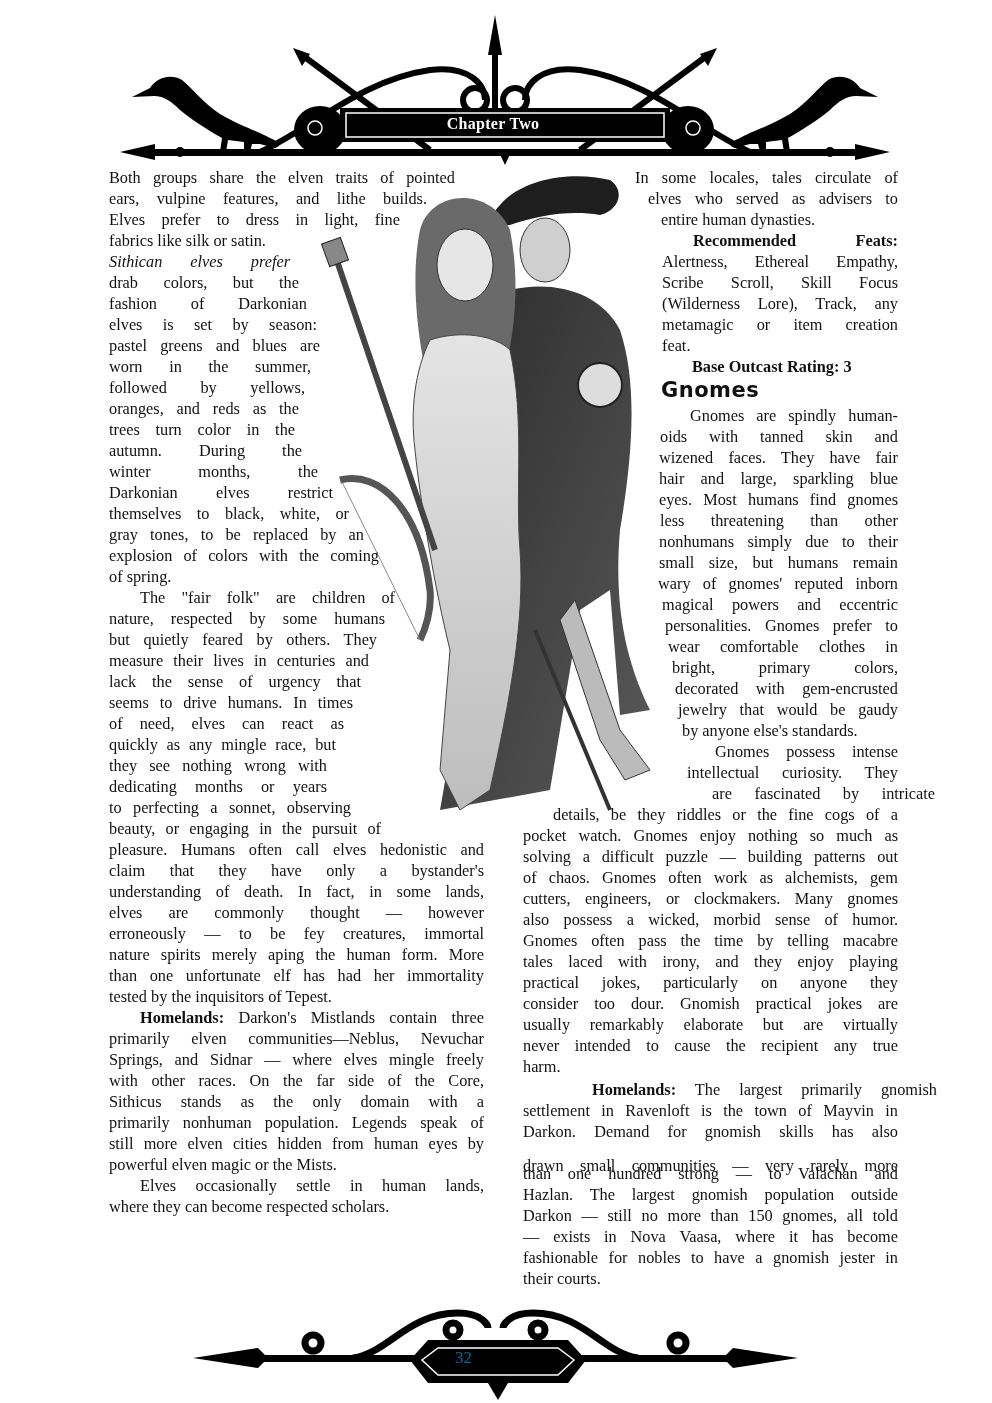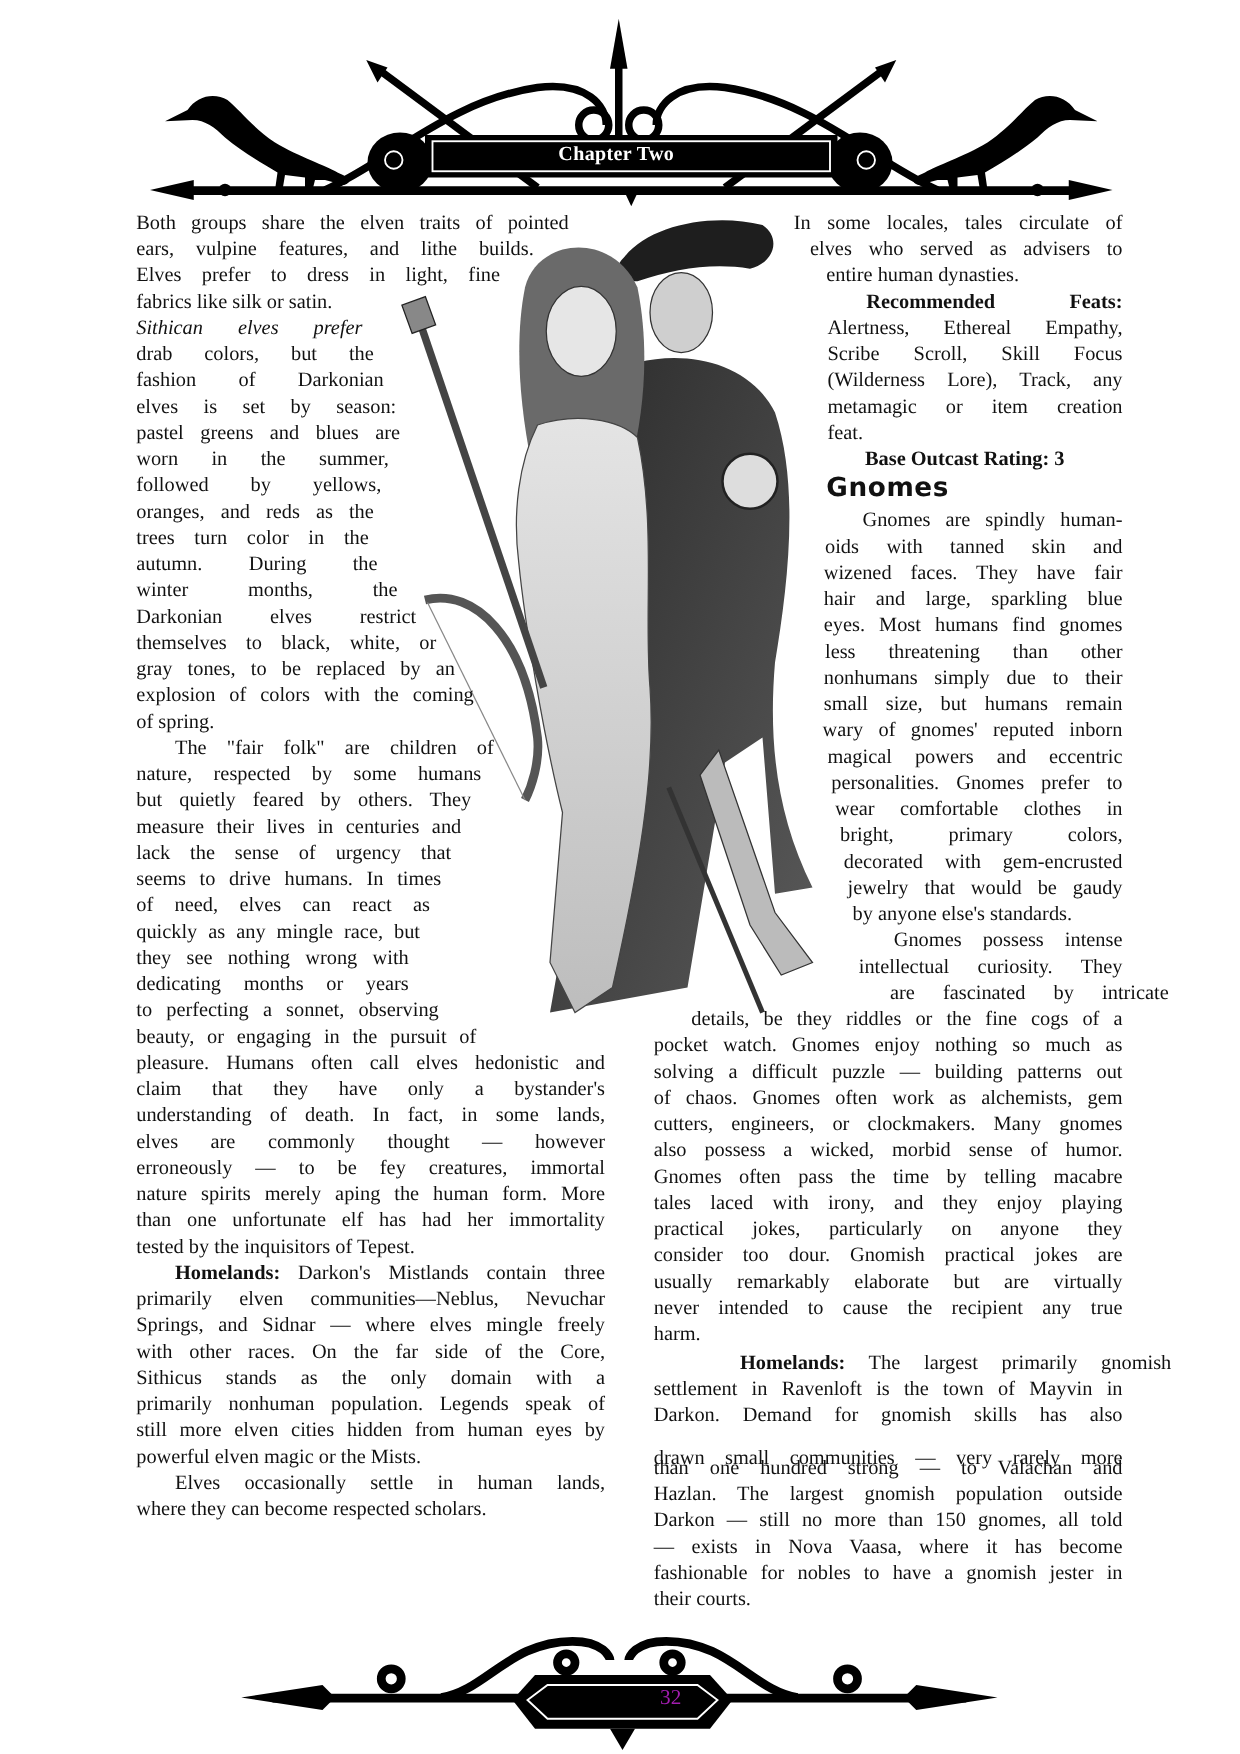--- a/index.html
+++ b/index.html
@@ -6,22 +6,22 @@
   body { width:992px; height:1403px; position:relative; overflow:hidden;
          font-family:"Liberation Serif", "DejaVu Serif", serif; color:#111; }
   .ln { position:absolute; font-size:16.3px; line-height:21px; height:21px; white-space:nowrap;
         text-align:justify; text-align-last:justify; }
   .ln.last { text-align-last:left; }
   .ln b { font-weight:bold; }
   .heading { position:absolute; font-family:"DejaVu Sans", sans-serif; font-weight:bold; font-size:21px; letter-spacing:0.5px; }
   #header-ornament, #footer-ornament, #illustration { position:absolute; }
   .chapter-label { position:absolute; left:345px; top:111px; width:296px; height:26px;
         color:#fff; font-weight:bold; font-size:16px; text-align:center; line-height:26px; letter-spacing:0.3px; }
-  .page-num { position:absolute; left:455px; top:1348px; width:90px; text-align:right;
-        color:#a21caf; font-family:"Liberation Serif", serif; font-size:17px; line-height:20px; }
+  .page-num { position:absolute; left:455px; top:1348px; width:90px; text-align:left;
+        color:#0369a1; font-family:"Liberation Serif", serif; font-size:17px; line-height:20px; }
 </style>
 </head>
 <body>
 
 <svg id="header-ornament" style="left:110px;top:10px;" width="790" height="155" viewBox="0 0 790 155">
 
   <g fill="#000">
     <rect x="35" y="139" width="720" height="7"></rect>
     <polygon points="10,142 45,134 45,150"></polygon>
     <polygon points="780,142 745,134 745,150"></polygon>

